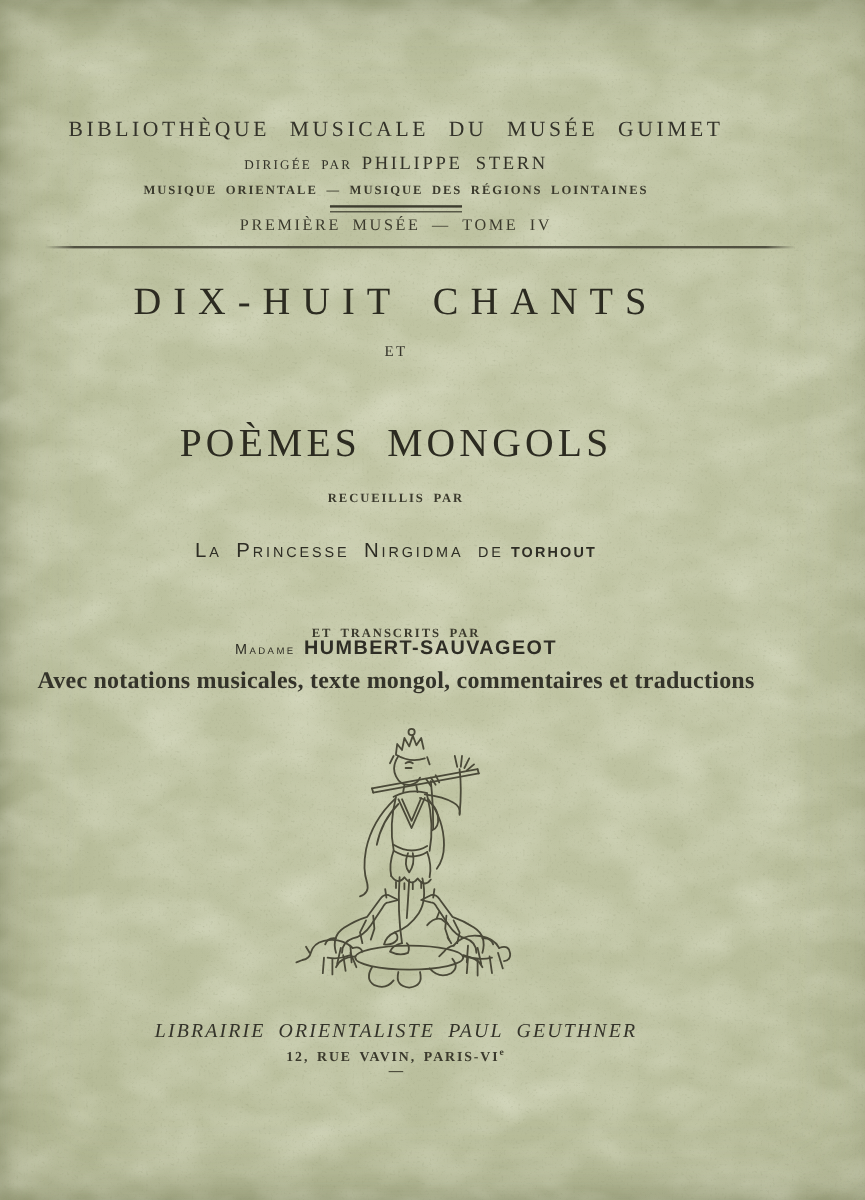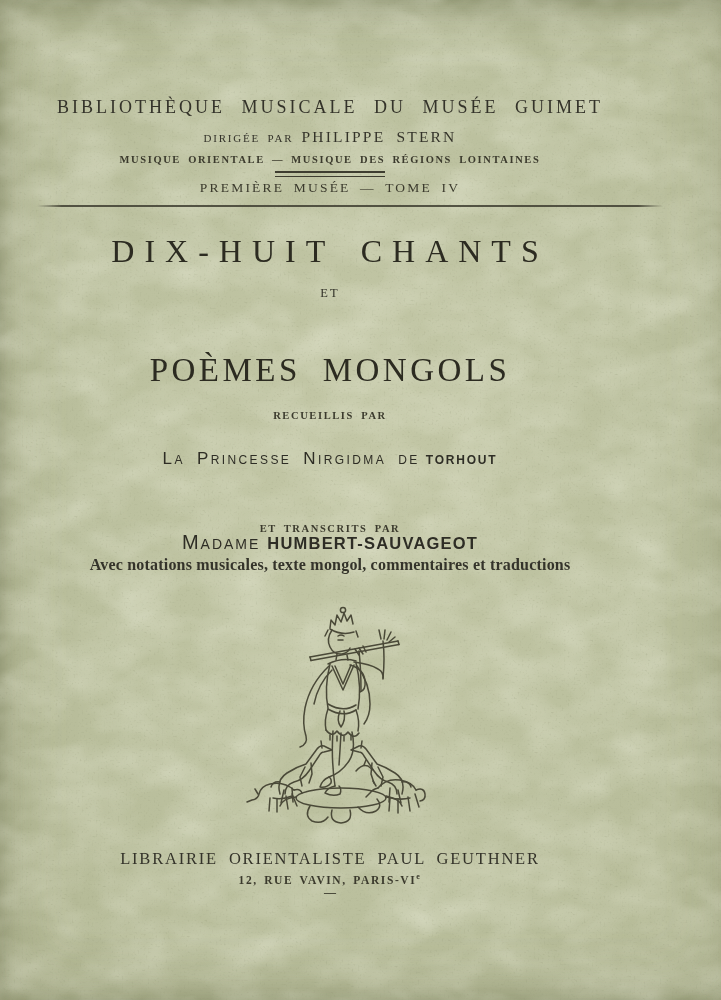--- a/index.html
+++ b/index.html
@@ -35,27 +35,27 @@
 
   .label-small{font-size:10.5px;font-weight:bold;letter-spacing:1.6px;word-spacing:3px;}
   .label-recueillis{top:410px;}
   .label-transcrits{top:501px;margin-top:22px;}
 
   .sans{font-family:"Liberation Sans","DejaVu Sans",sans-serif;color:#2e2d25;}
   .collector-line{top:449px;}
   .collector-prefix{font-size:17px;font-variant:small-caps;letter-spacing:2.4px;word-spacing:5px;}
   .collector-surname{font-size:12px;font-weight:bold;letter-spacing:1.8px;margin-left:6px;}
   .transcriber-line{top:531px;}
-  .transcriber-prefix{font-size:20px;font-variant:small-caps;letter-spacing:2px;}
+  .transcriber-prefix{font-size:12px;font-variant:small-caps;letter-spacing:2px;}
   .transcriber-surname{font-size:16.5px;font-weight:bold;letter-spacing:1.2px;margin-left:7px;}
-  .description{top:556px;font-size:16px;font-weight:bold;letter-spacing:0.2px;color:#34332a;}
+  .description{top:556px;font-size:20px;font-weight:bold;letter-spacing:0.2px;color:#34332a;}
 
   .illustration{position:absolute;top:604px;left:240px;}
 
-  .publisher{top:849px;font-size:16.5px;letter-spacing:1.8px;word-spacing:5px;color:#34332a;}
+  .publisher{top:849px;font-size:16.5px;letter-spacing:1.8px;word-spacing:5px;color:#34332a;font-style:italic;}
   .address{top:872px;font-size:11.5px;font-weight:bold;letter-spacing:1.6px;word-spacing:2px;}
   .address sup{font-size:8px;}
   .imprint-dash{top:885px;font-size:12px;font-weight:bold;}
   .year{top:900px;font-size:18px;letter-spacing:1.5px;color:#34332a;}
 </style>
 </head>
 <body>
 
 <div class="page">
 

